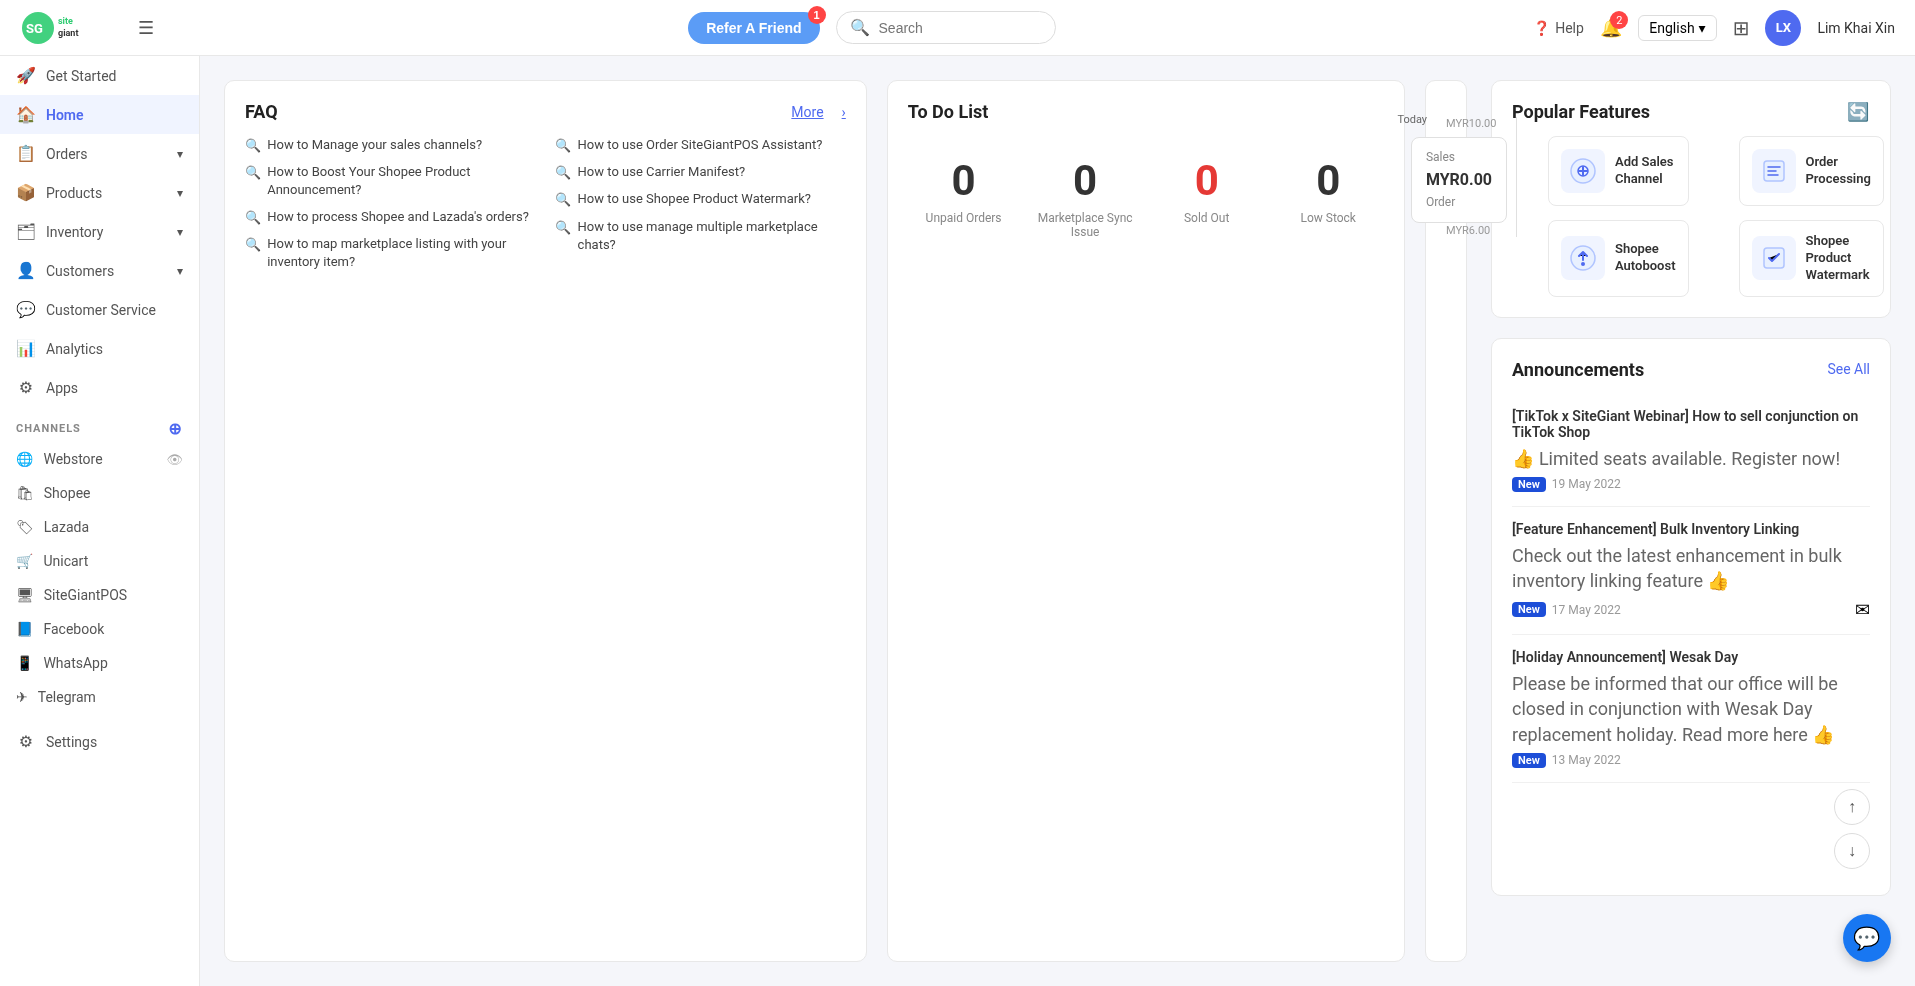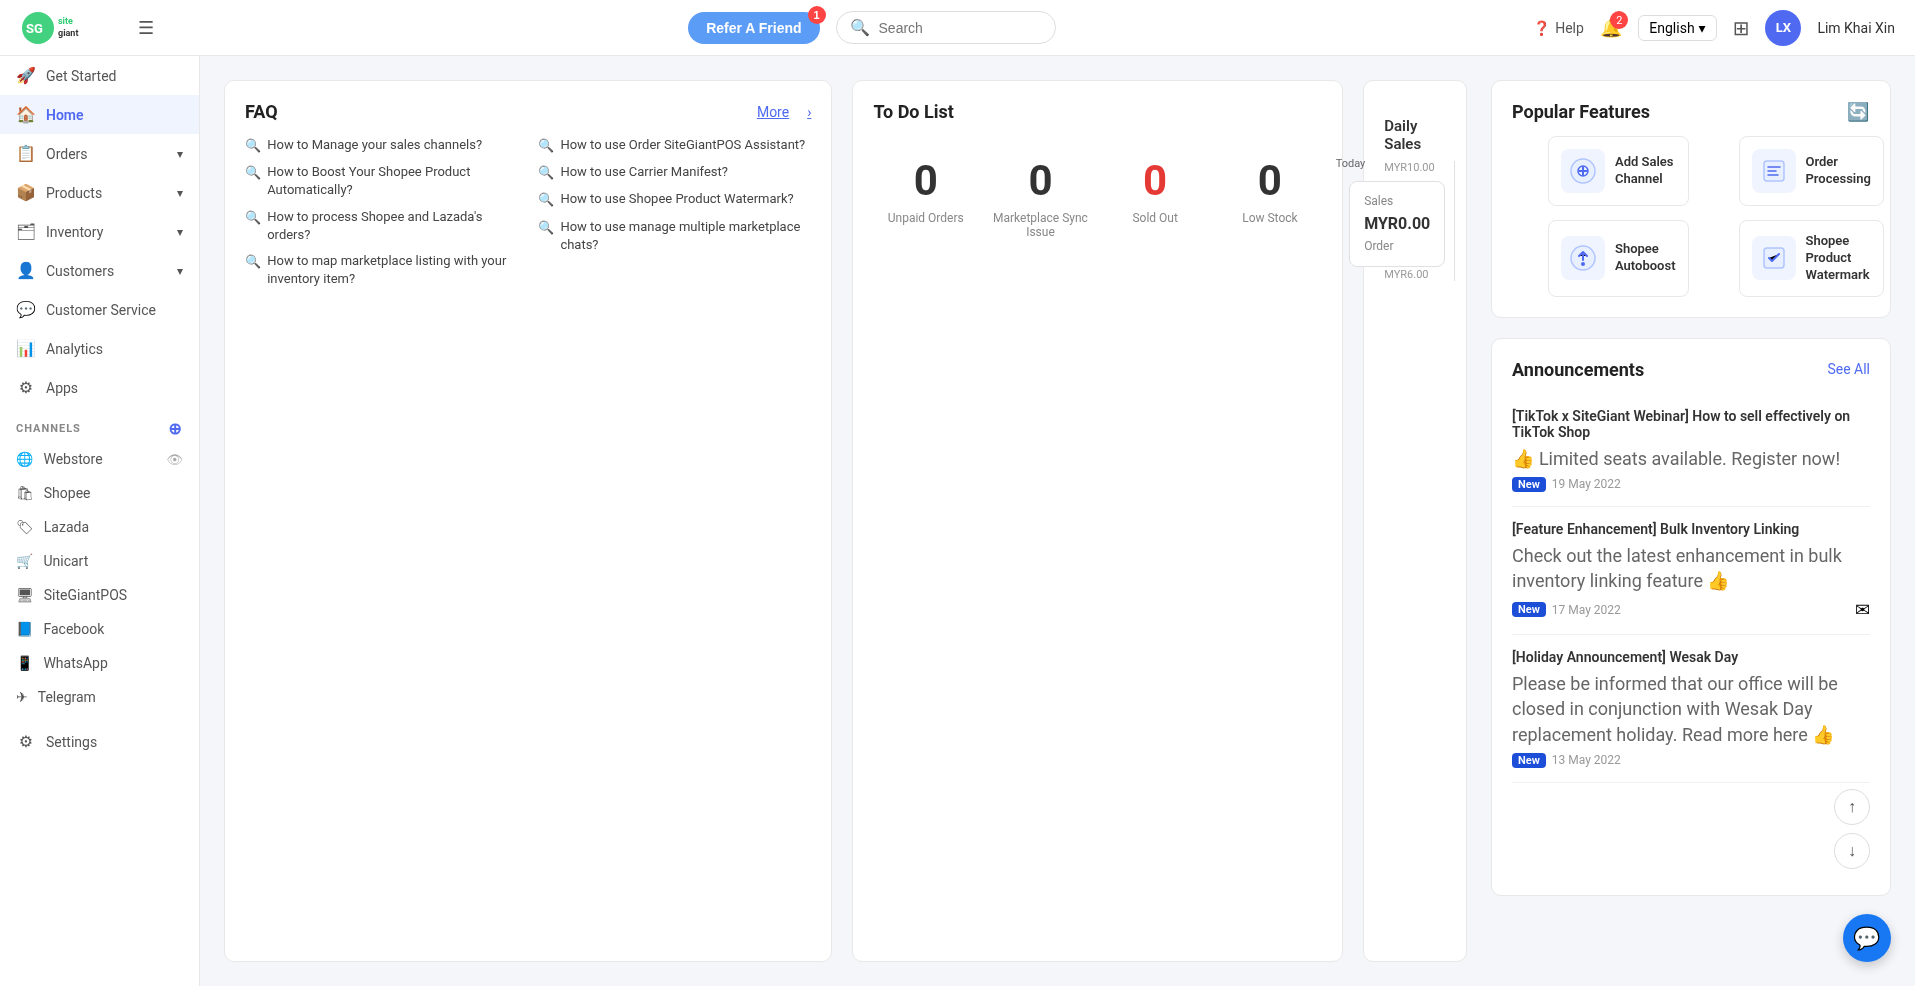--- a/index.html
+++ b/index.html
@@ -367,21 +367,21 @@
           </span>
         </div>
         <div class="faq-cols">
           <div class="faq-col">
             <div class="faq-item">
               <span class="faq-icon">🔍</span>
               <span>How to Manage your sales channels?</span>
             </div>
             <div class="faq-item">
               <span class="faq-icon">🔍</span>
-              <span>How to Boost Your Shopee Product Automatically?</span>
+              <span>How to Boost Your Shopee Product Announcement?</span>
             </div>
             <div class="faq-item">
               <span class="faq-icon">🔍</span>
               <span>How to process Shopee and Lazada's orders?</span>
             </div>
             <div class="faq-item">
               <span class="faq-icon">🔍</span>
               <span>How to map marketplace listing with your inventory item?</span>
             </div>
           </div>
@@ -425,21 +425,20 @@
           </div>
           <div class="todo-item">
             <span class="todo-num">0</span>
             <span class="todo-label">Low Stock</span>
           </div>
         </div>
       </div>
 
       <div class="card">
         <div class="sales-chart-container">
-          <div class="daily-sales-title">Daily Sales</div>
           <div class="chart-area">
             <div class="chart-labels-y">
               <span>MYR10.00</span>
               <span>MYR8.00</span>
               <span>MYR6.00</span>
             </div>
             <div class="chart-plot">
 
               <svg width="100%" height="100%" style="position:absolute;top:0;left:0;">
                 <line x1="78%" y1="0" x2="78%" y2="100%" stroke="#4caf50" stroke-width="2"></line>
@@ -506,21 +505,21 @@
         </div>
       </div>
 
       <div class="card" style="margin-top:16px;">
         <div class="section-title-row">
           <span class="section-title">Announcements</span>
           <span class="see-all">See All</span>
         </div>
 
         <div class="announcement-item">
-          <div class="ann-title">[TikTok x SiteGiant Webinar] How to sell effectively on TikTok Shop</div>
+          <div class="ann-title">[TikTok x SiteGiant Webinar] How to sell conjunction on TikTok Shop</div>
           <div class="ann-body">👍 Limited seats available. Register now!</div>
           <div class="ann-meta">
             <span class="ann-badge">New</span>
             <span class="ann-date">19 May 2022</span>
           </div>
         </div>
 
         <div class="announcement-item">
           <div class="ann-title">[Feature Enhancement] Bulk Inventory Linking</div>
           <div class="ann-body">Check out the latest enhancement in bulk inventory linking feature 👍</div>

